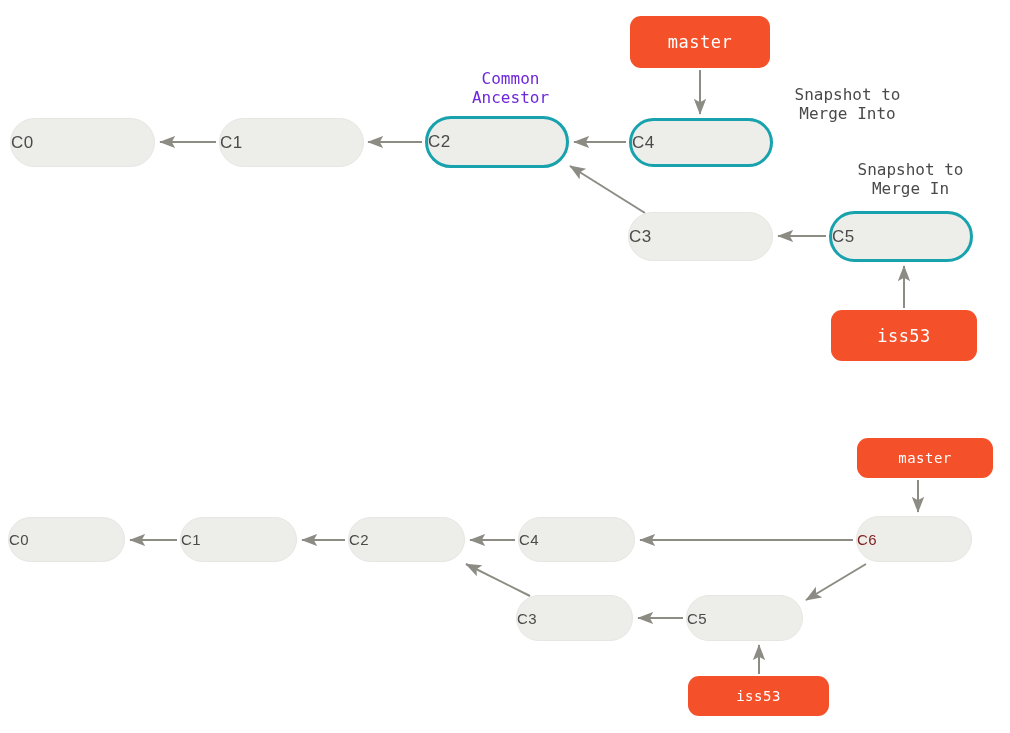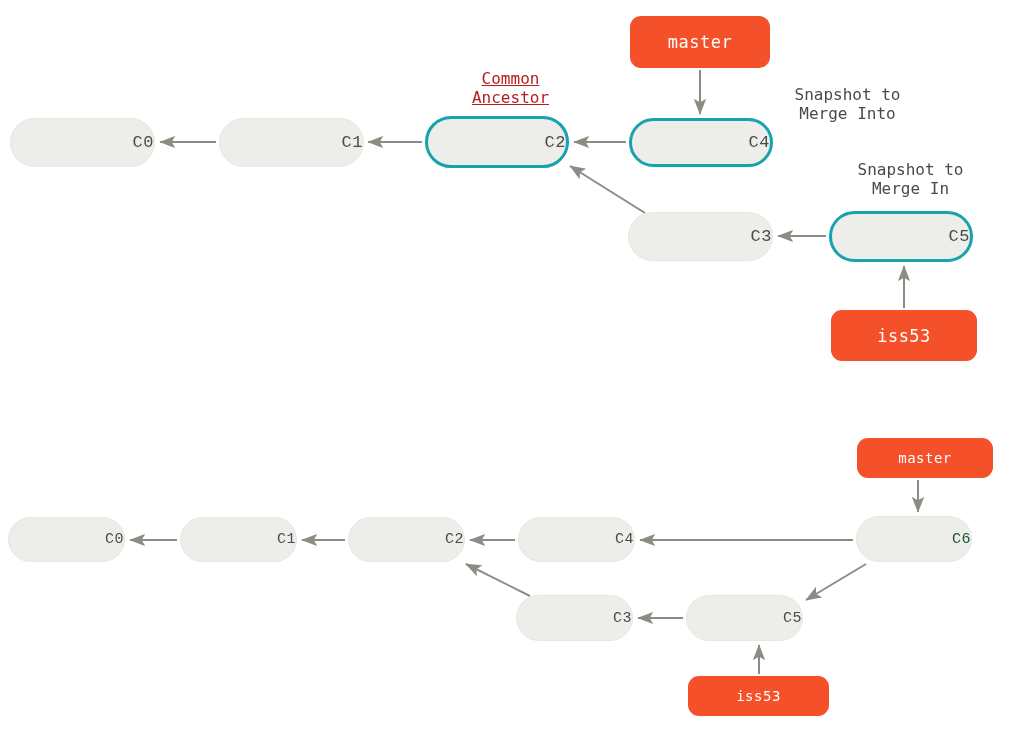--- a/index.html
+++ b/index.html
@@ -25,23 +25,23 @@
     height: 733px;
     pointer-events: none;
   }
   .commit {
     position: absolute;
     box-sizing: border-box;
     background: #edeeea;
     border-radius: 999px;
     display: flex;
     align-items: center;
-    justify-content: flex-end;
+    justify-content: flex-start;
     color: #4a4a4a;
-    font-family: Liberation Mono, monospace;
+    font-family: Liberation Sans, sans-serif;
     letter-spacing: 0.5px;
   }
   .commit.plain {
     border: 1px solid #e6e7e2;
   }
   .commit.highlight {
     border: 3px solid #17a2ad;
   }
   .branch-label {
     position: absolute;
@@ -111,39 +111,39 @@
       </div>
       <div class="commit highlight" style="left: 829px; top: 211px; width: 144px; height: 51px; font-size: 17px; background: rgb(237, 238, 234); color: rgb(74, 74, 74); border-color: rgb(23, 162, 173);">
         <span>C5</span>
       </div>
       <div class="branch-label" style="left: 630px; top: 16px; width: 140px; height: 52px; font-size: 17px; background: rgb(244, 80, 42); color: rgb(255, 255, 255);">
         <span>master</span>
       </div>
       <div class="branch-label" style="left: 831px; top: 310px; width: 146px; height: 51px; font-size: 17px; background: rgb(244, 80, 42); color: rgb(255, 255, 255);">
         <span>iss53</span>
       </div>
-      <div class="annotation" style="left: 438px; top: 70px; width: 145px; font-size: 16px; color: #b91c1c; text-decoration: underline;">Common
+      <div class="annotation" style="left: 438px; top: 70px; width: 145px; font-size: 16px; color: #6d28d9;">Common
 Ancestor</div>
       <div class="annotation" style="left: 766px; top: 86px; width: 163px; font-size: 16px; color: rgb(74, 74, 74);">Snapshot to
 Merge Into</div>
       <div class="annotation" style="left: 829px; top: 161px; width: 163px; font-size: 16px; color: rgb(74, 74, 74);">Snapshot to
 Merge In</div>
       <div class="commit plain" style="left: 8px; top: 517px; width: 117px; height: 45px; font-size: 15px; background: rgb(237, 238, 234); color: rgb(74, 74, 74);">
         <span>C0</span>
       </div>
       <div class="commit plain" style="left: 180px; top: 517px; width: 117px; height: 45px; font-size: 15px; background: rgb(237, 238, 234); color: rgb(74, 74, 74);">
         <span>C1</span>
       </div>
       <div class="commit plain" style="left: 348px; top: 517px; width: 117px; height: 45px; font-size: 15px; background: rgb(237, 238, 234); color: rgb(74, 74, 74);">
         <span>C2</span>
       </div>
       <div class="commit plain" style="left: 518px; top: 517px; width: 117px; height: 45px; font-size: 15px; background: rgb(237, 238, 234); color: rgb(74, 74, 74);">
         <span>C4</span>
       </div>
-      <div class="commit plain" style="left: 856px; top: 516px; width: 116px; height: 46px; font-size: 15px; background: rgb(237, 238, 234); color: #14532d;">
+      <div class="commit plain" style="left: 856px; top: 516px; width: 116px; height: 46px; font-size: 15px; background: rgb(237, 238, 234); color: #7f1d1d;">
         <span>C6</span>
       </div>
       <div class="commit plain" style="left: 516px; top: 595px; width: 117px; height: 46px; font-size: 15px; background: rgb(237, 238, 234); color: rgb(74, 74, 74);">
         <span>C3</span>
       </div>
       <div class="commit plain" style="left: 686px; top: 595px; width: 117px; height: 46px; font-size: 15px; background: rgb(237, 238, 234); color: rgb(74, 74, 74);">
         <span>C5</span>
       </div>
       <div class="branch-label" style="left: 857px; top: 438px; width: 136px; height: 40px; font-size: 14px; background: rgb(244, 80, 42); color: rgb(255, 255, 255);">
         <span>master</span>

